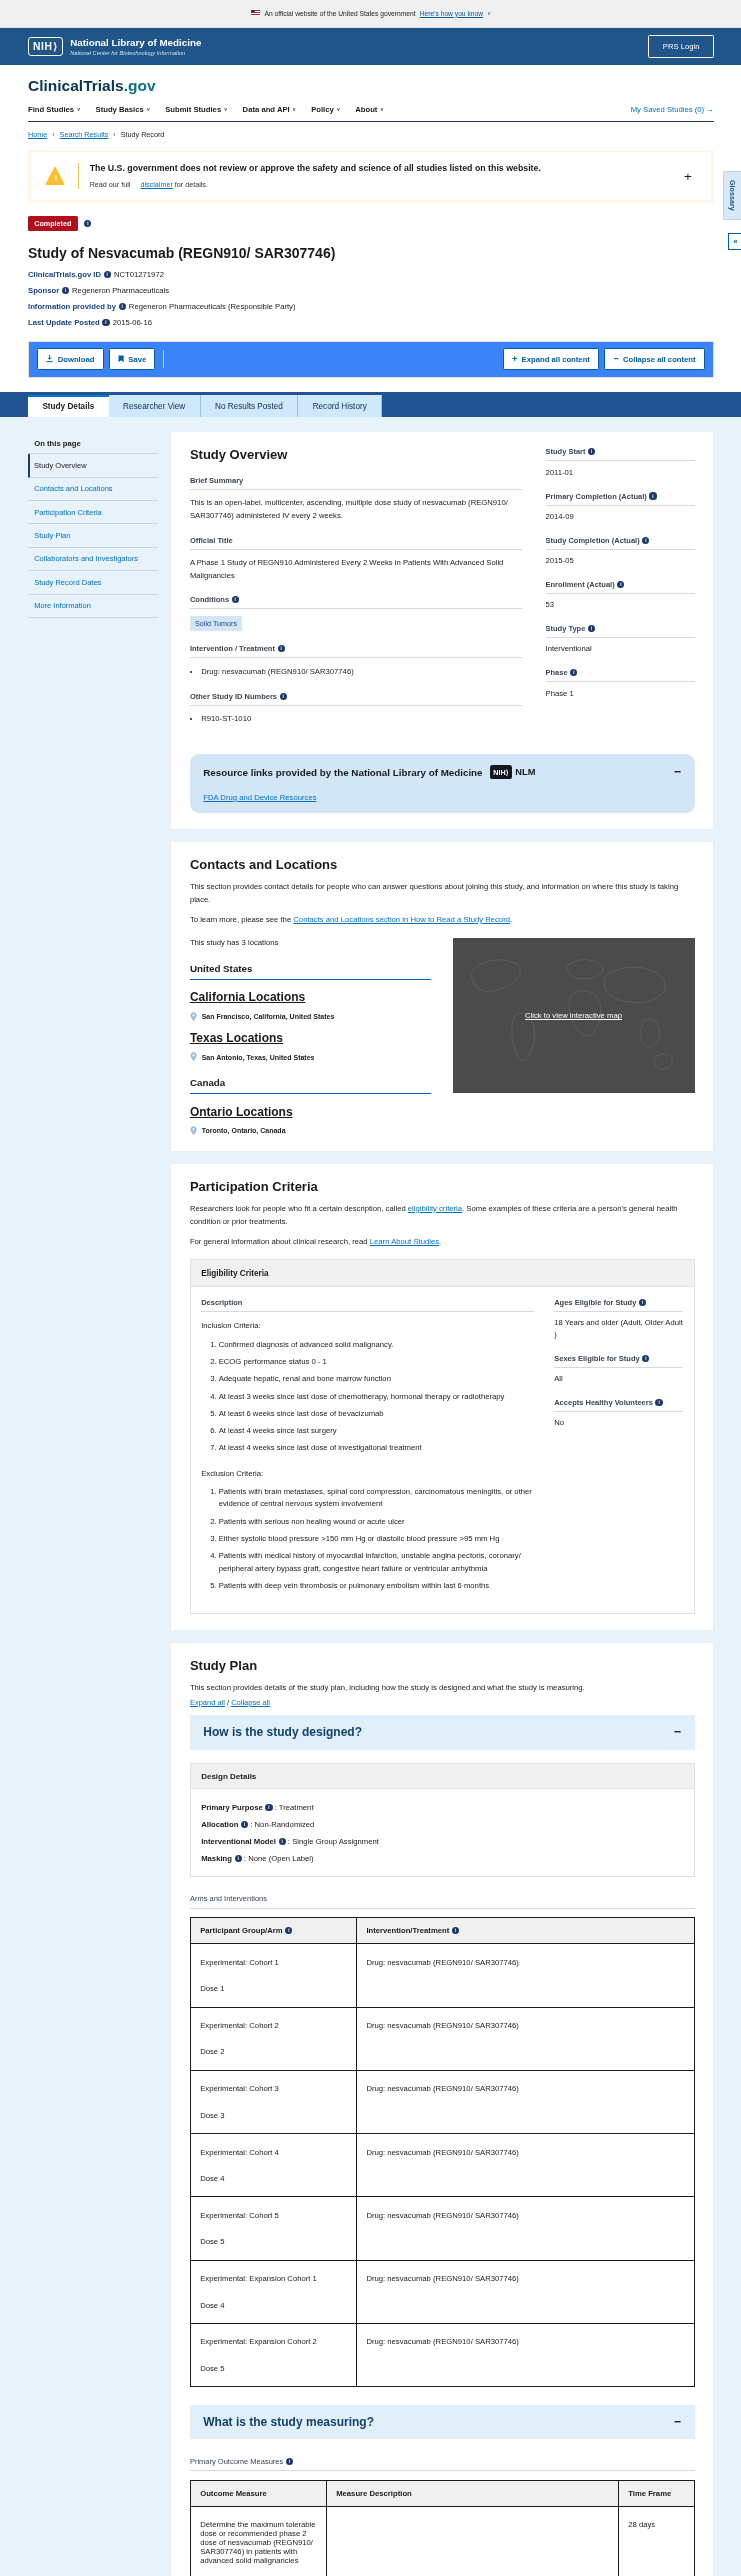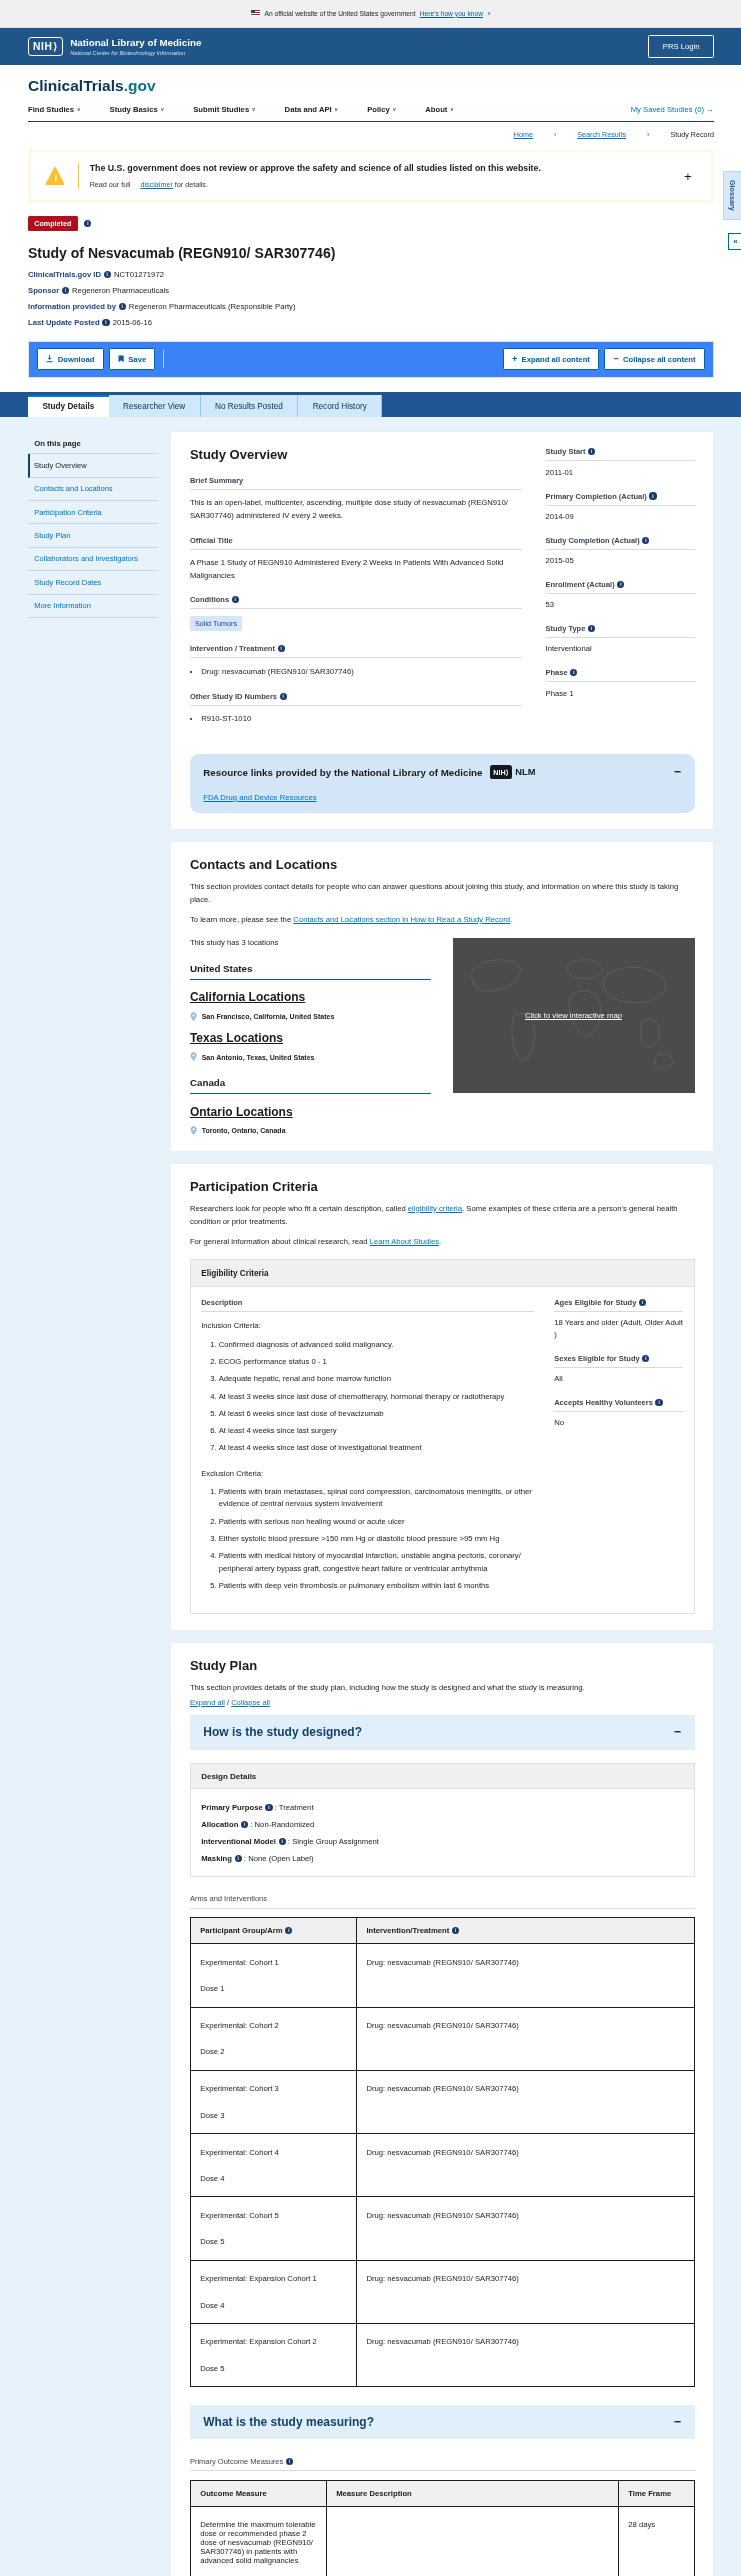--- a/index.html
+++ b/index.html
@@ -20,25 +20,25 @@
   .nih-box .arrow { font-weight: bold; margin-left: 1px; }
   .nlm-org { font-size: 9.8px; font-weight: bold; line-height: 1.2; }
   .nlm-sub { font-size: 5.7px; font-style: italic; color: #cfe0ef; margin-top: 1.5px; }
   .prs-btn { border: 0.5px solid #fff; border-radius: 1.5px; color: #fff; background: transparent; padding: 6.2px 13.4px; font-size: 7.7px; cursor: pointer; }
 
   
   .site-head { padding: 11.3px 28px 0 28px; }
   .ct-logo { font-size: 15.5px; font-weight: bold; color: #0b3556; }
   .ct-logo .gov { color: #0d7285; }
   .main-nav { display: flex; align-items: center; margin-top: 10.3px; padding-bottom: 7.2px; border-bottom: 1px solid #1b3a5c; }
-  .nav-list { display: flex; list-style: none; gap: 29px; }
+  .nav-list { display: flex; list-style: none; gap: 15px; }
   .nav-item { font-size: 7.7px; font-weight: bold; color: #1b1b1b; display: flex; align-items: center; gap: 2.6px; cursor: pointer; }
   .nav-chev { font-size: 5.2px; color: #555; }
   .saved-link { margin-left: auto; color: #0071bc; font-size: 7.7px; text-decoration: none; }
-  .breadcrumb { padding: 8.2px 28px; font-size: 7.2px; display: flex; gap: 21px; align-items: center; justify-content: flex-end; }
+  .breadcrumb { padding: 8.2px 28px; font-size: 7.2px; display: flex; gap: 5px; align-items: center; }
   .breadcrumb a { color: #0071bc; text-decoration: underline; }
   .bc-sep { color: #555; }
 
   
   .warning-wrap { margin: 2.1px 28px 0 28px; background: #fdf8e3; padding: 2.6px; }
   .warning-card { background: #fff; display: flex; align-items: center; padding: 11.3px 14.4px; }
   .warn-icon { width: 21.6px; height: 19.6px; position: relative; flex: 0 0 21.6px; }
   .warn-tri { width: 0; height: 0; border-left: 10.8px solid transparent; border-right: 10.8px solid transparent; border-bottom: 19.6px solid #ffbe2e; border-radius: 2.1px; }
   .warn-bang { position: absolute; left: 0; top: 6.2px; width: 21.6px; text-align: center; color: #fff; font-weight: bold; font-size: 9.8px; }
   .warn-divider { width: 0.5px; align-self: stretch; background: #e6c94c; margin: 0 11.3px; }

